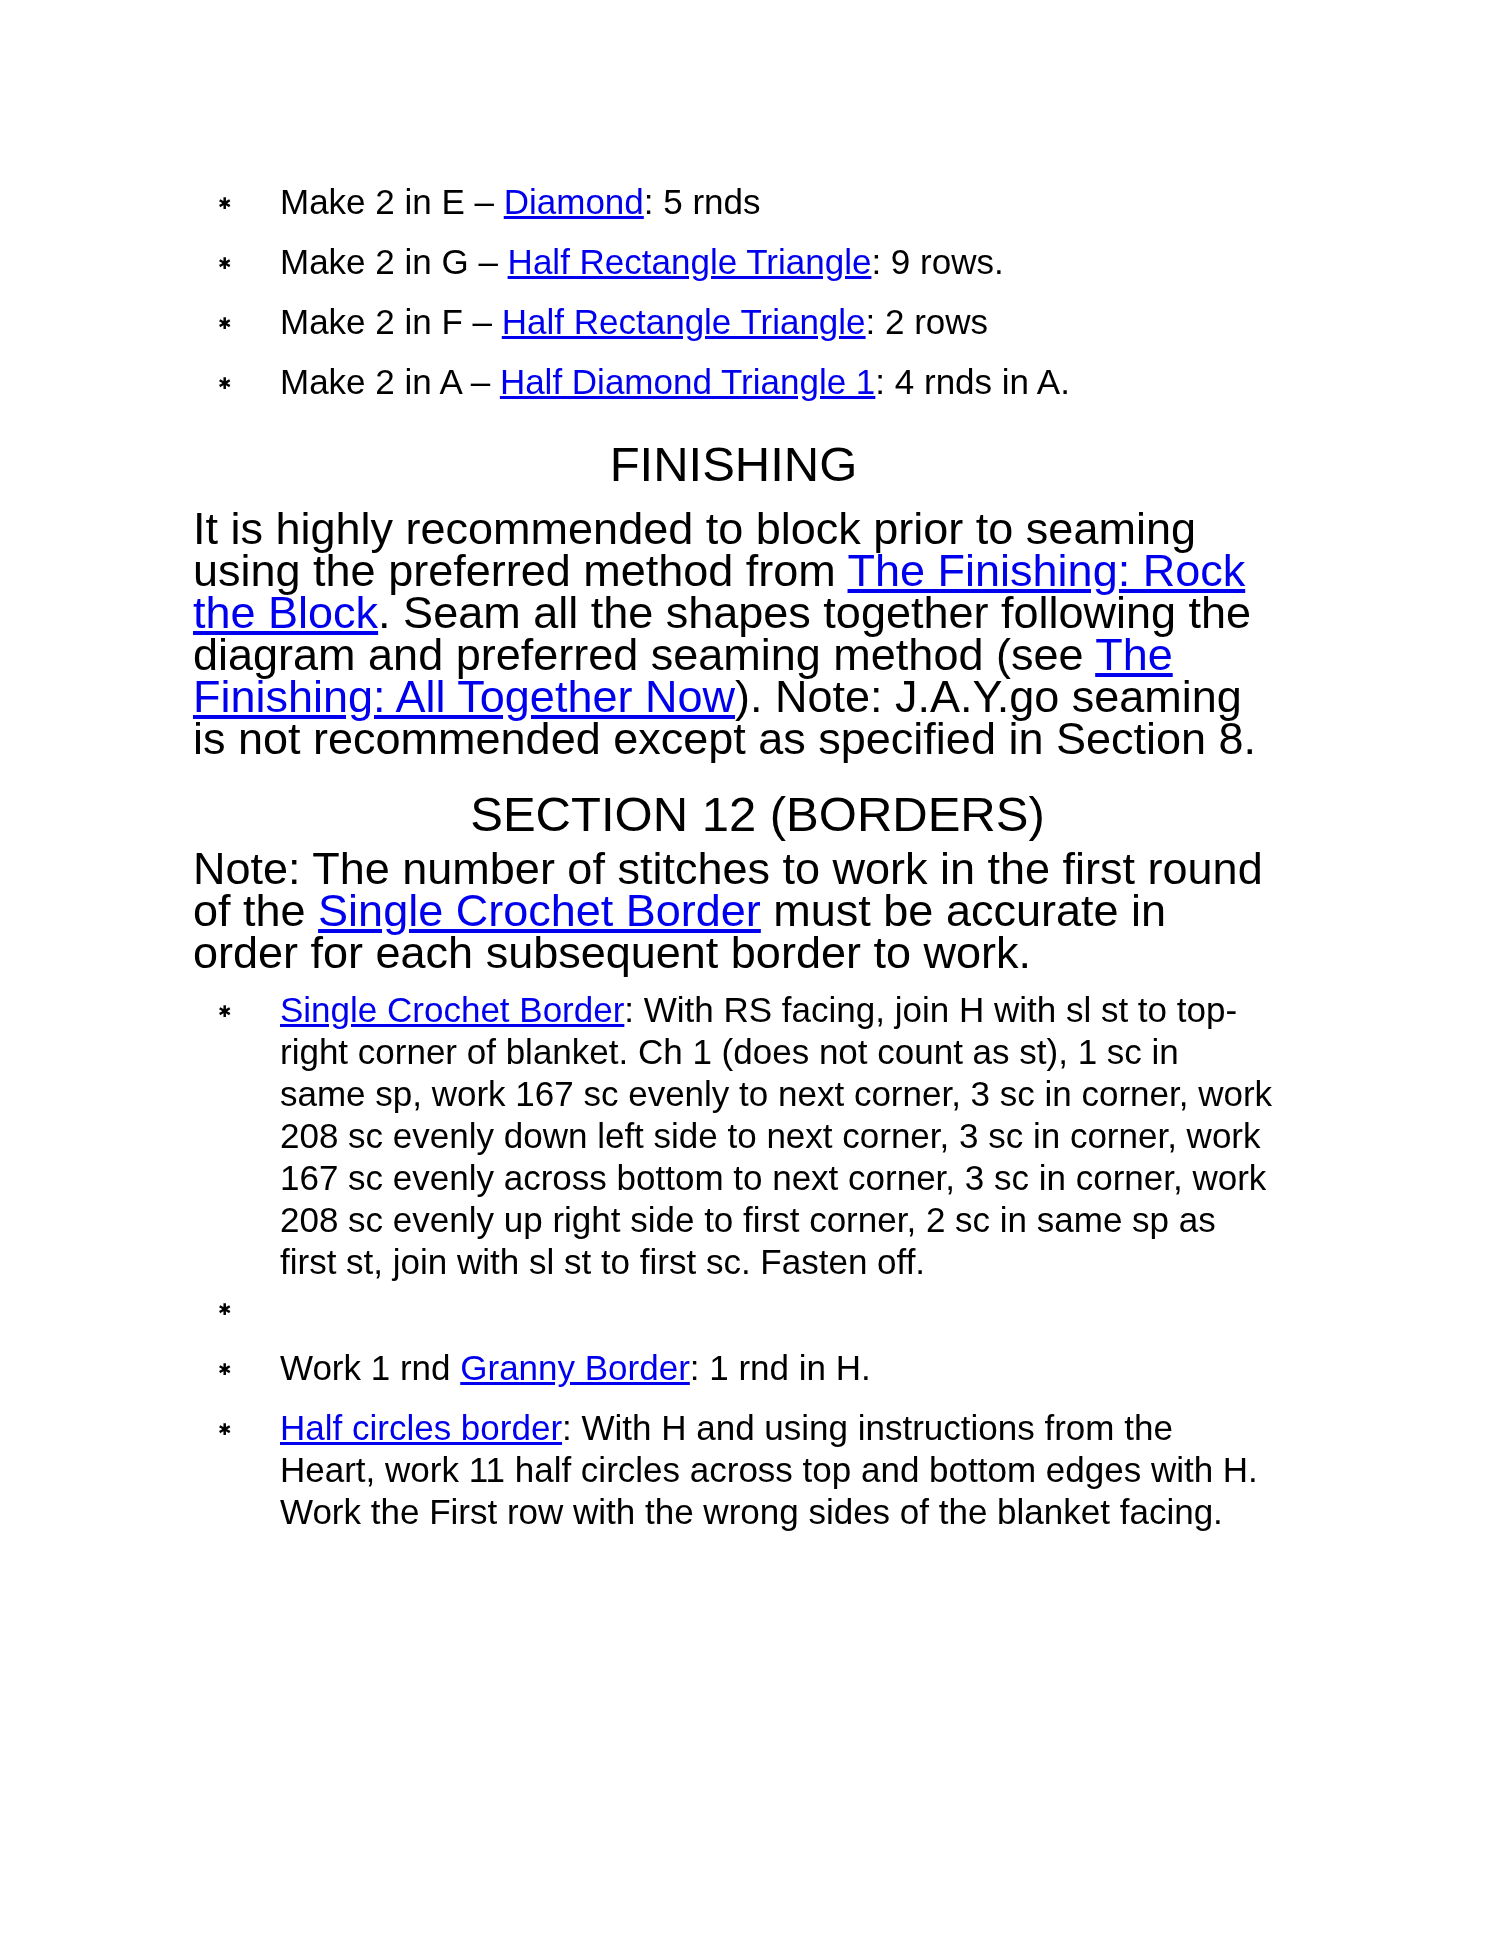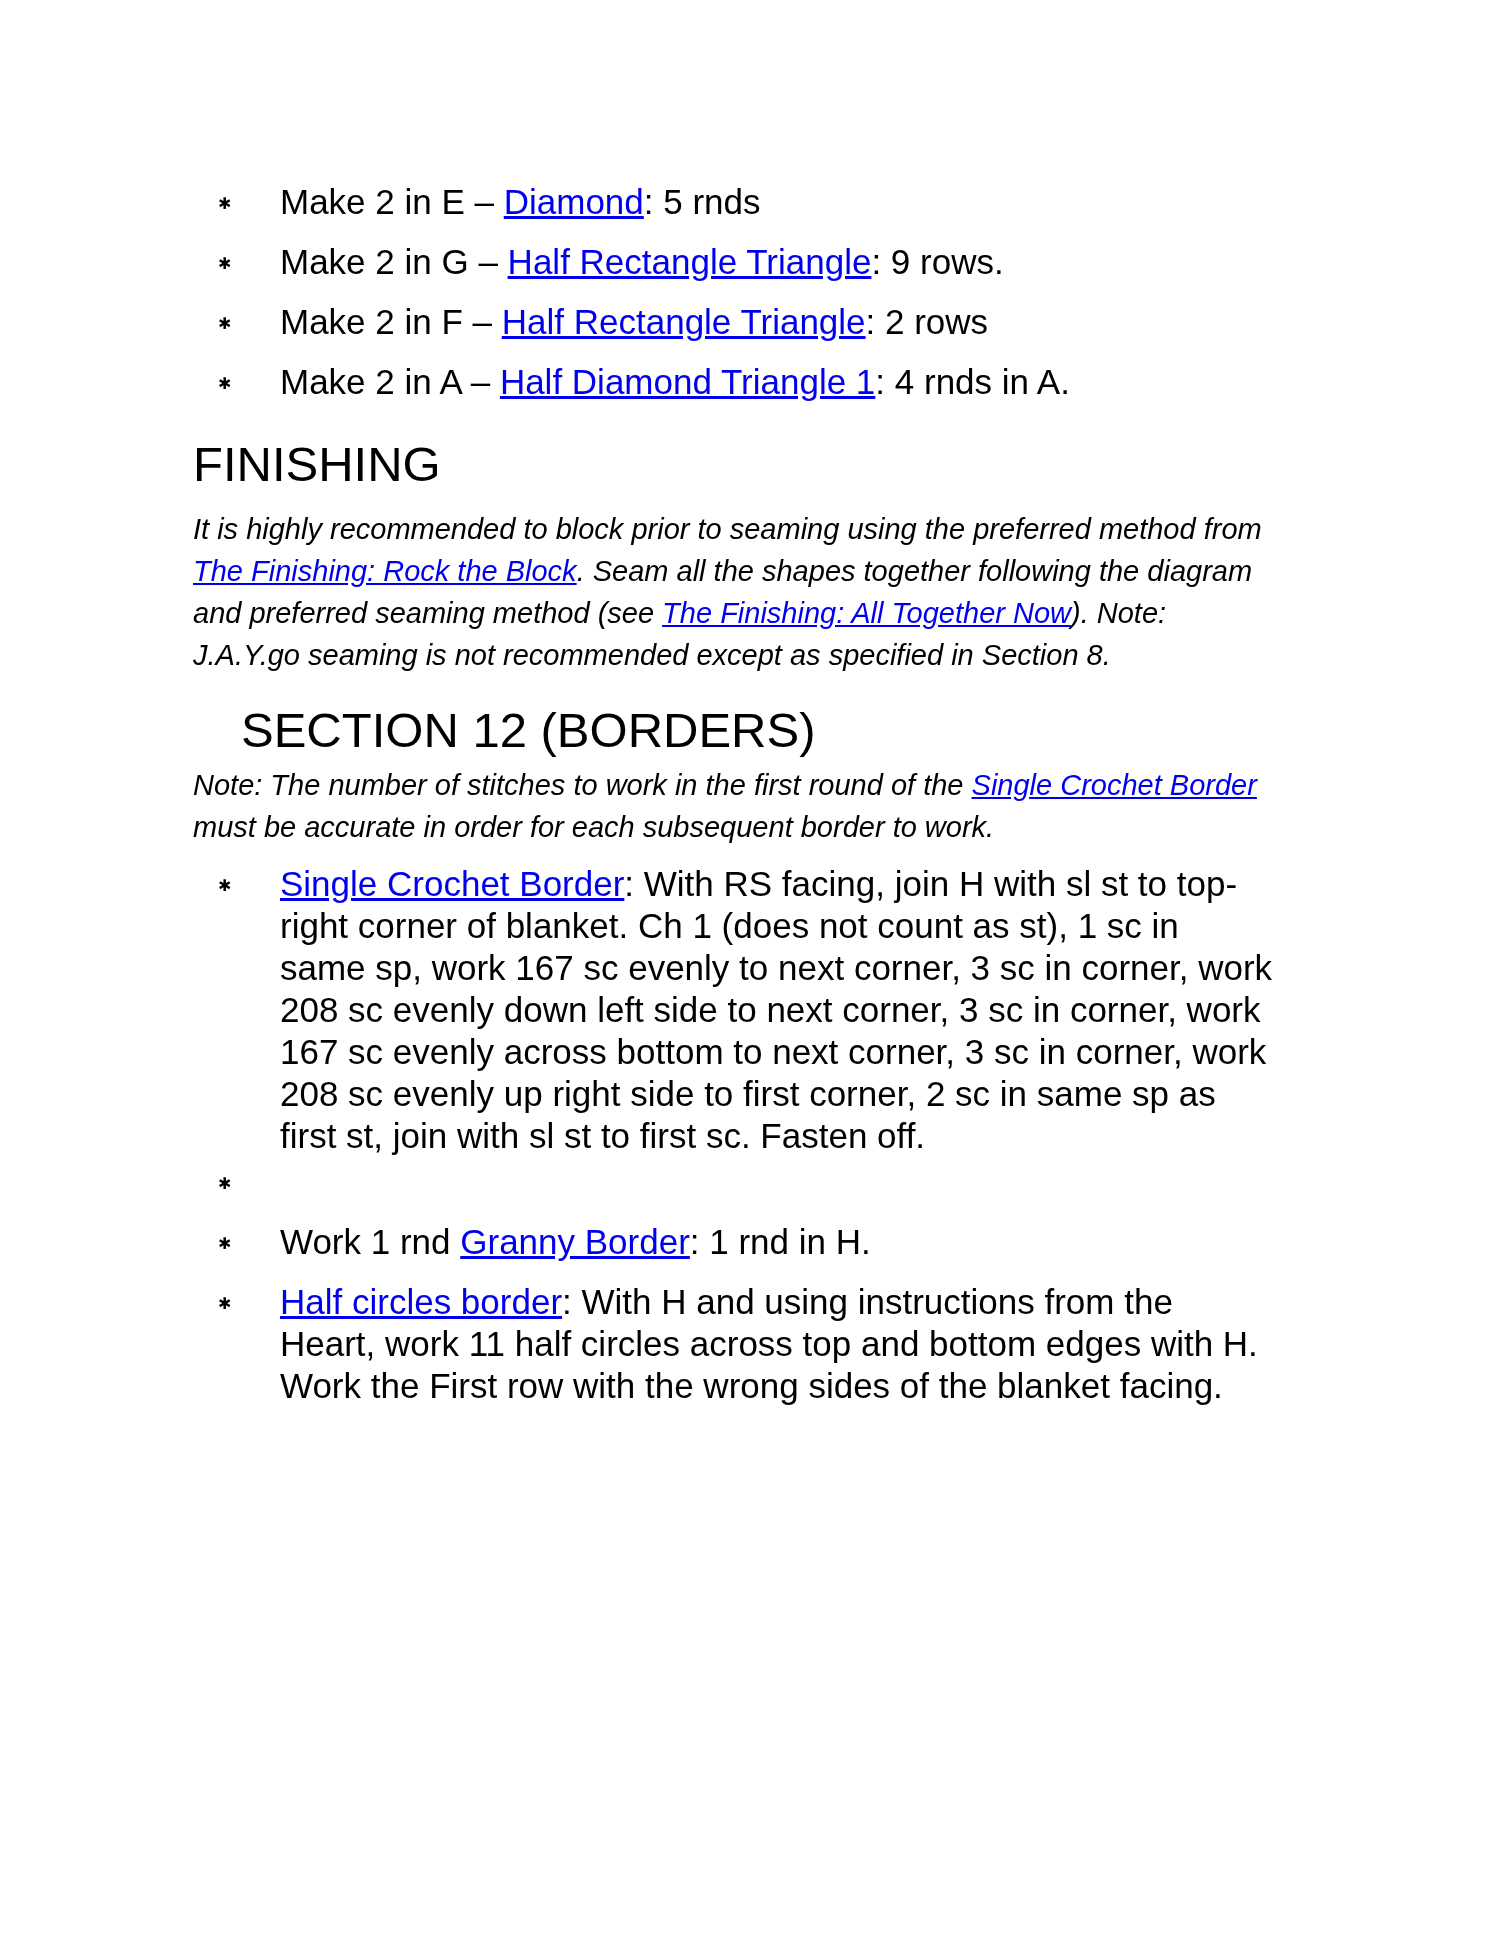--- a/index.html
+++ b/index.html
@@ -27,30 +27,30 @@
   }
   .content {
     width: 1081px;
   }
   h2 {
     font-size: 49px;
     line-height: 56px;
     font-weight: 400;
     margin: 26px 0 16px 0;
     letter-spacing: 0;
+    text-align: center;
   }
   h2.tight {
     margin-bottom: 6px;
     margin-left: 48px;
   }
   p.para {
-    font-size: 29px;
+    font-size: 45px;
     line-height: 42px;
     margin: 0;
-    font-style: italic;
   }
   ul.list {
     list-style: none;
     margin: 15px 0 0 0;
     padding: 0 0 0 25px;
   }
   ul.list li {
     display: flex;
     align-items: baseline;
     margin: 0 0 11px 0;

